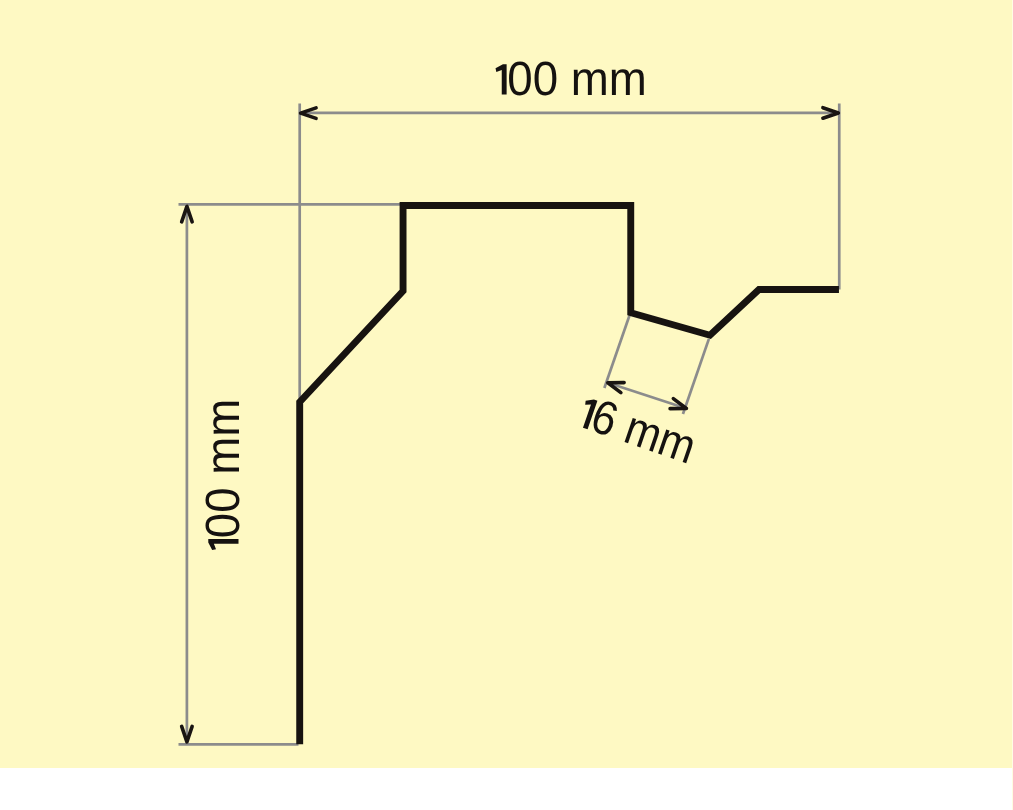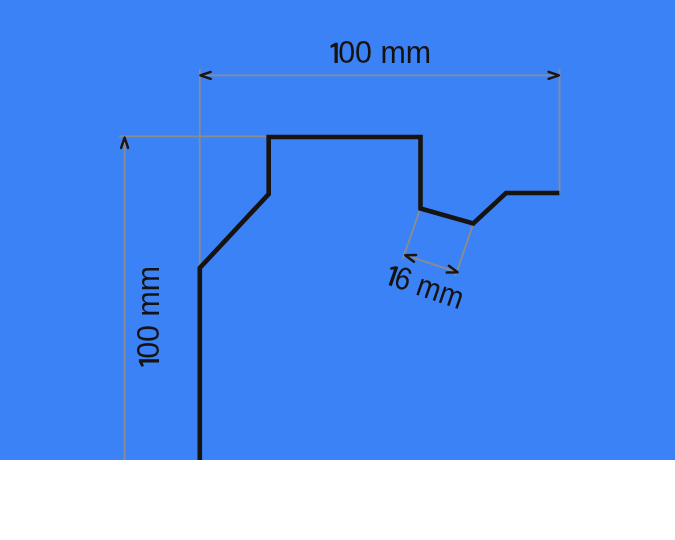--- a/index.html
+++ b/index.html
@@ -1,16 +1,16 @@
 <!DOCTYPE html>
 <html><head>
 <meta charset="utf-8">
 <style>
   html,body{margin:0;padding:0;background:#ffffff;}
-  .wrap{width:675px;height:460px;position:relative;overflow:hidden;background:#3b82f6;}
+  .wrap{width:675px;height:512px;position:relative;overflow:hidden;background:#fef9c3;}
   svg{display:block;}
   text{font-family:"Liberation Sans",sans-serif;fill:#151210;}
 </style>
 </head>
 <body>
 <div class="wrap">
 <svg width="675" height="540" viewBox="0 0 675 540">
   <g>
 
   <g stroke="#8c8c8c" stroke-width="1.8" fill="none">

